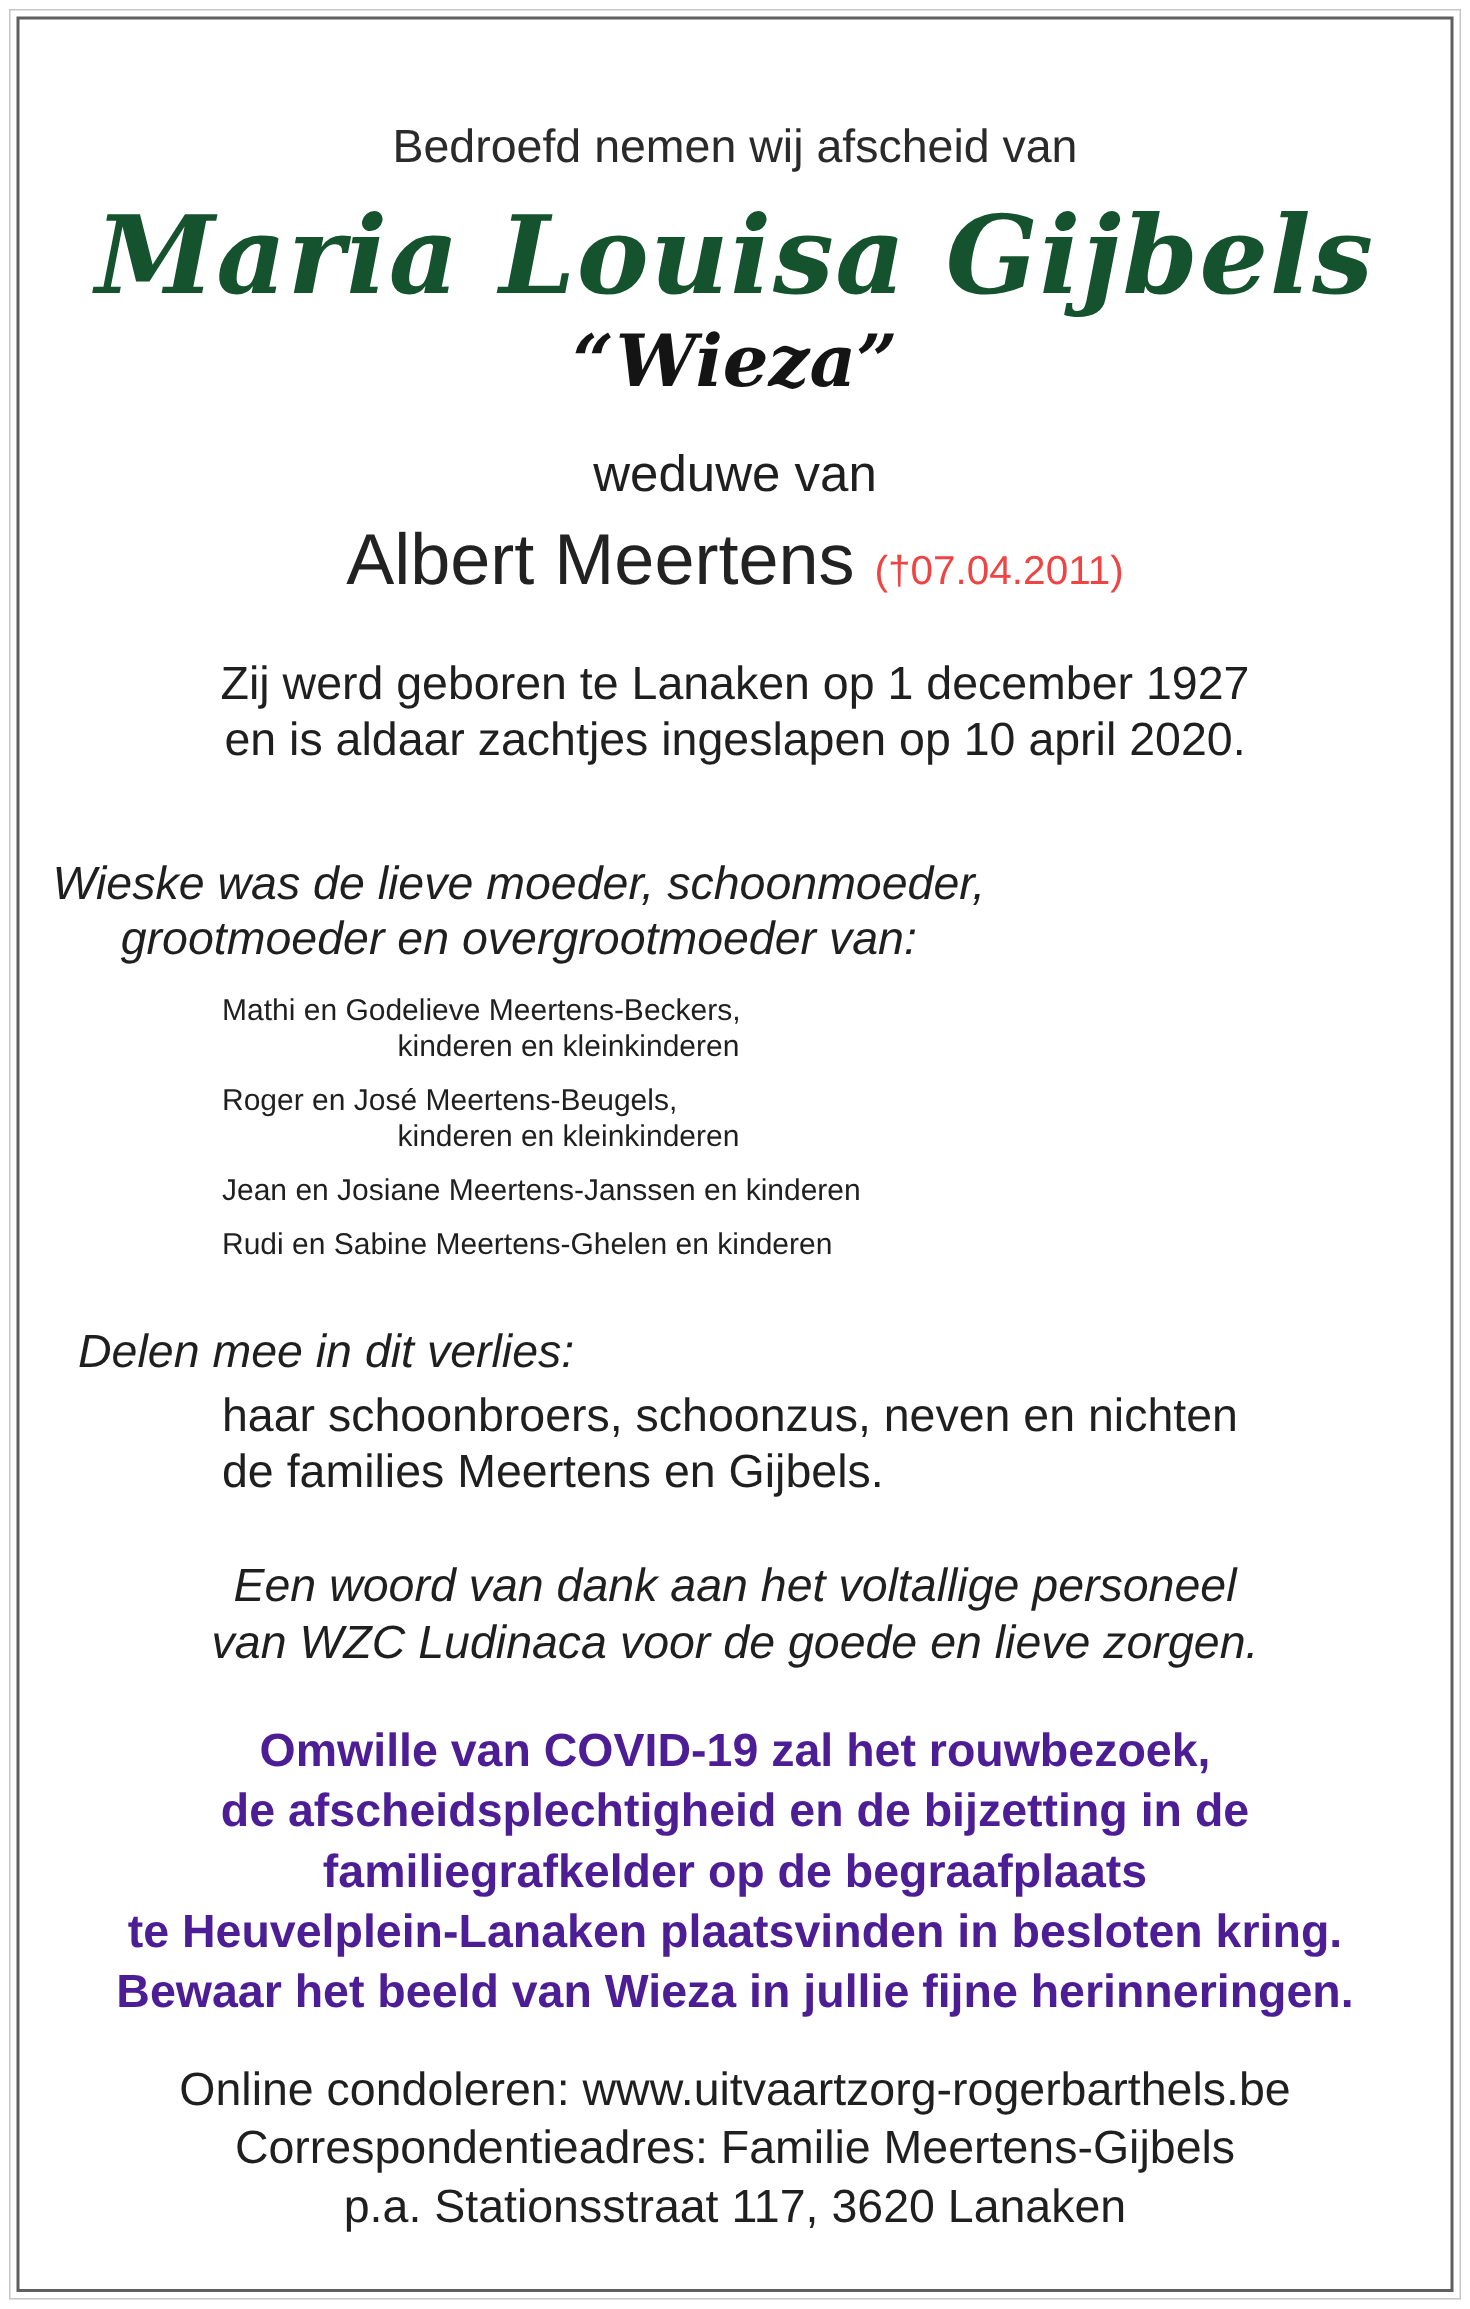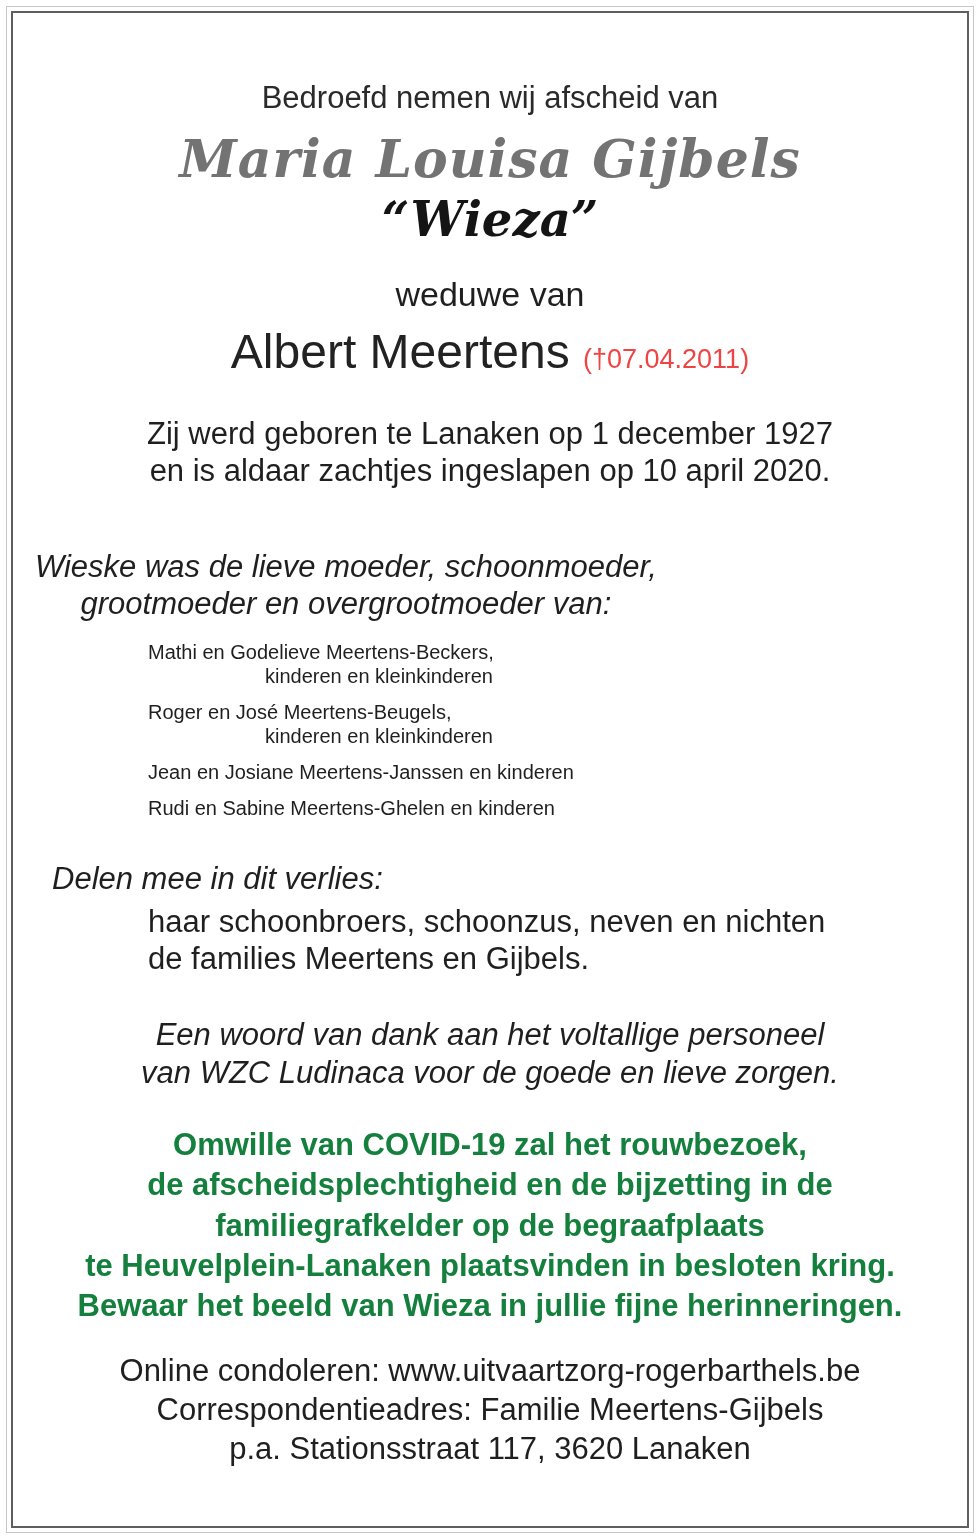--- a/index.html
+++ b/index.html
@@ -33,23 +33,23 @@
   .intro {
     margin-top: 67px;
     font-size: 31px;
     color: #2a2a2a;
   }
   .deceased-name {
     margin-top: 14px;
     font-family: "DejaVu Serif", serif;
     font-style: italic;
     font-weight: bold;
-    font-size: 52px;
+    font-size: 72px;
     line-height: 1.1;
-    color: #737373;
+    color: #14532d;
     letter-spacing: 1px;
   }
   .nickname {
     margin-top: 4px;
     font-family: "DejaVu Serif", serif;
     font-style: italic;
     font-weight: bold;
     font-size: 48px;
     color: #141414;
   }
@@ -108,21 +108,21 @@
     margin-top: 38px;
     font-style: italic;
     font-size: 31px;
     line-height: 1.25;
   }
   .covid {
     margin-top: 32px;
     font-weight: bold;
     font-size: 31px;
     line-height: 1.3;
-    color: #15803d;
+    color: #4c1d95;
   }
   .contact {
     margin-top: 26px;
     font-size: 31px;
     line-height: 1.25;
   }
 </style>
 </head>
 <body>
 

